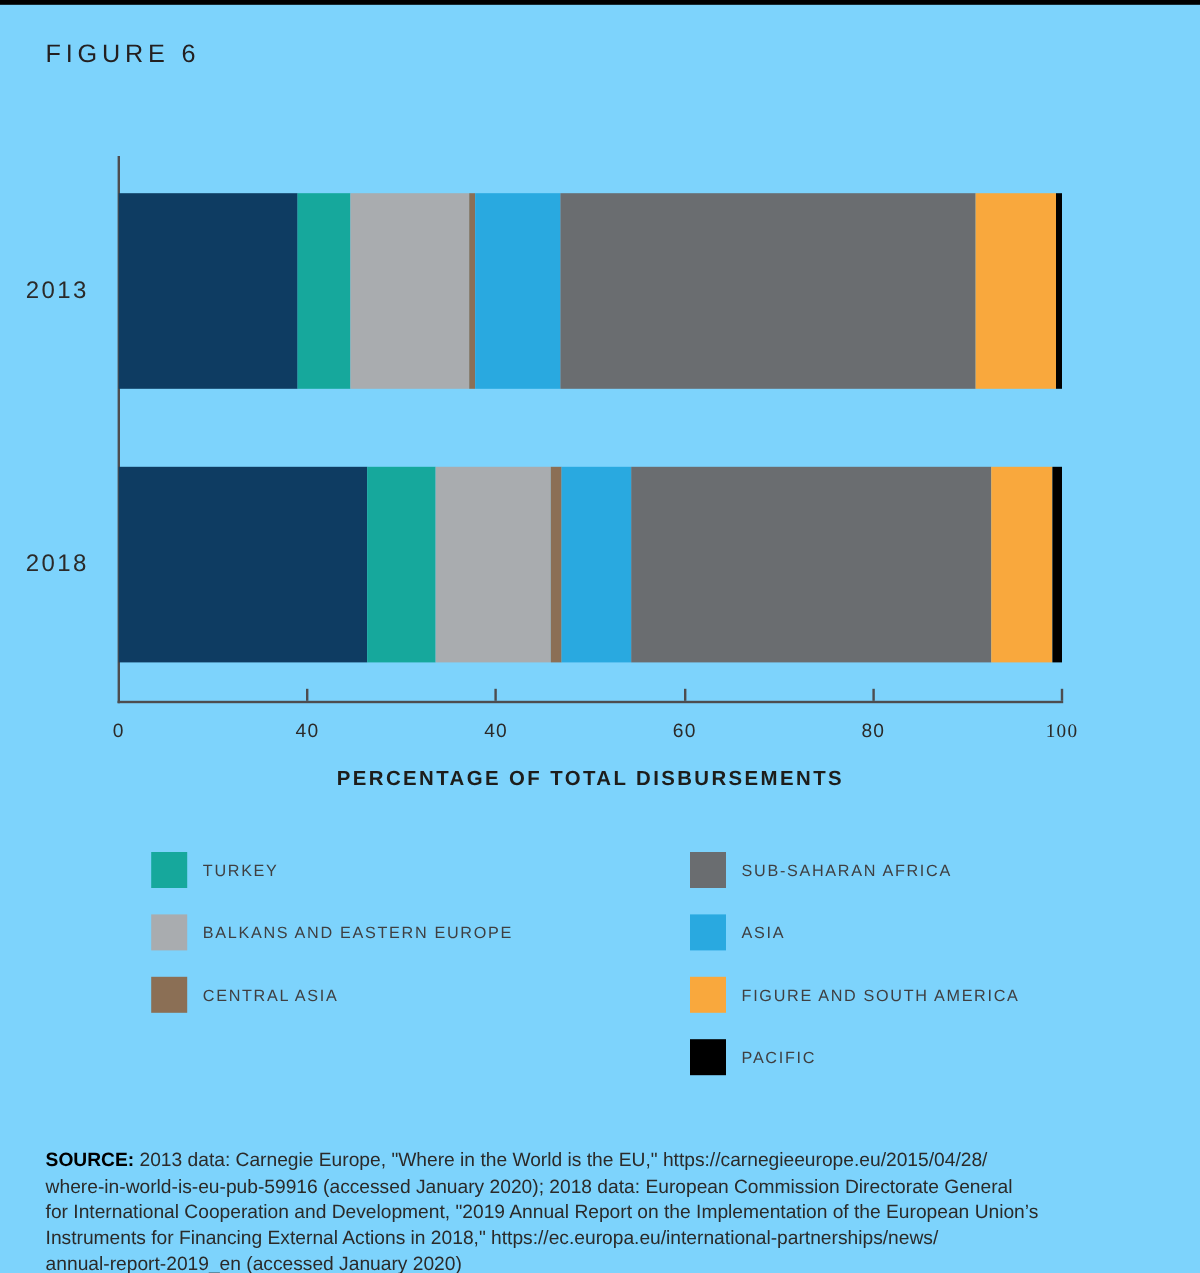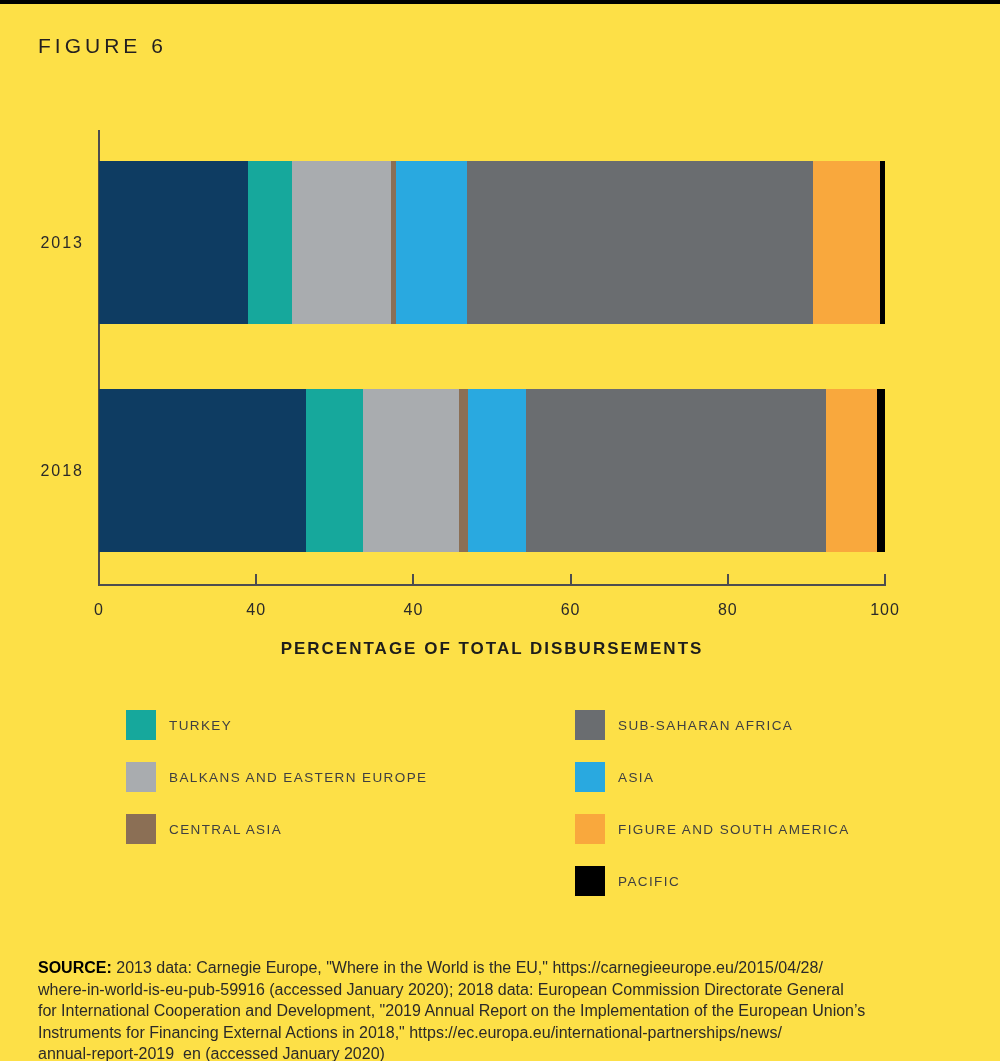--- a/index.html
+++ b/index.html
@@ -1,32 +1,32 @@
 <!DOCTYPE html>
 <html><head>
 <meta charset="utf-8">
 <style>
   html,body{margin:0;padding:0;background:#ffffff;}
-  .page{position:relative;width:1000px;height:1061px;background:#fde047;
+  .page{position:relative;width:1000px;height:1061px;background:#7dd3fc;
         font-family:"Liberation Sans",sans-serif;overflow:hidden;color:#231f20;}
   .top-rule{position:absolute;left:0;top:0;width:1000px;height:4px;background:#000000;}
   .figure-label{position:absolute;left:38px;top:34px;font-size:21px;letter-spacing:4px;color:#231f20;}
   .figure-title{position:absolute;left:38px;top:64px;font-size:23px;font-weight:bold;letter-spacing:.2px;color:#000000;}
 
   .y-axis-line{position:absolute;left:98px;top:130px;width:2px;height:456px;background:#4d4d4f;}
   .x-axis-line{position:absolute;left:98px;top:584px;width:788px;height:2px;background:#4d4d4f;}
   .tick{position:absolute;top:574px;width:2px;height:10px;background:#4d4d4f;}
   .tick-label{position:absolute;top:601px;transform:translateX(-50%);font-size:16px;letter-spacing:1px;color:#2b2a29;}
 
   .bar-row{position:absolute;left:99px;width:786px;height:163px;display:flex;}
   #bar-0{top:161px;} #bar-1{top:389px;}
   .seg{height:100%;flex-shrink:0;}
 
-  .cat-label{position:absolute;left:24px;width:60px;display:flex;align-items:center;justify-content:flex-end;
-             font-size:16px;letter-spacing:2px;color:#2b2a29;}
+  .cat-label{position:absolute;left:14px;width:60px;display:flex;align-items:center;justify-content:flex-end;
+             font-size:20px;letter-spacing:2px;color:#2b2a29;}
   #cat-0{top:161px;height:163px;} #cat-1{top:389px;height:163px;}
 
   .x-label{position:absolute;left:99px;width:786px;top:639px;text-align:center;
            font-size:17px;font-weight:bold;letter-spacing:2px;color:#1d1d1b;}
 
   .legend-col{position:absolute;top:710px;}
   #legend-col-0{left:126px;} #legend-col-1{left:575px;}
   .legend-item{display:flex;align-items:center;height:30px;margin-bottom:22px;}
   .legend-swatch{width:30px;height:30px;flex:0 0 30px;margin-right:13px;}
   .legend-label{font-size:13.5px;letter-spacing:1.4px;color:#3f3f41;line-height:19px;white-space:nowrap;}
@@ -126,14 +126,14 @@
 <div class="tick-label" style="left: 99px;">0</div>
     <div class="tick" style="left: 255.2px;"></div>
     <div class="tick-label" style="left: 256.2px;">40</div>
     <div class="tick" style="left: 412.4px;"></div>
     <div class="tick-label" style="left: 413.4px;">40</div>
     <div class="tick" style="left: 569.6px;"></div>
     <div class="tick-label" style="left: 570.6px;">60</div>
     <div class="tick" style="left: 726.8px;"></div>
     <div class="tick-label" style="left: 727.8px;">80</div>
     <div class="tick" style="left: 884px;"></div>
-    <div class="tick-label" style="left: 885px;">100</div>
+    <div class="tick-label" style="left: 885px; font-family: Liberation Serif, serif;">100</div>
   </div>
 
 </body></html>

